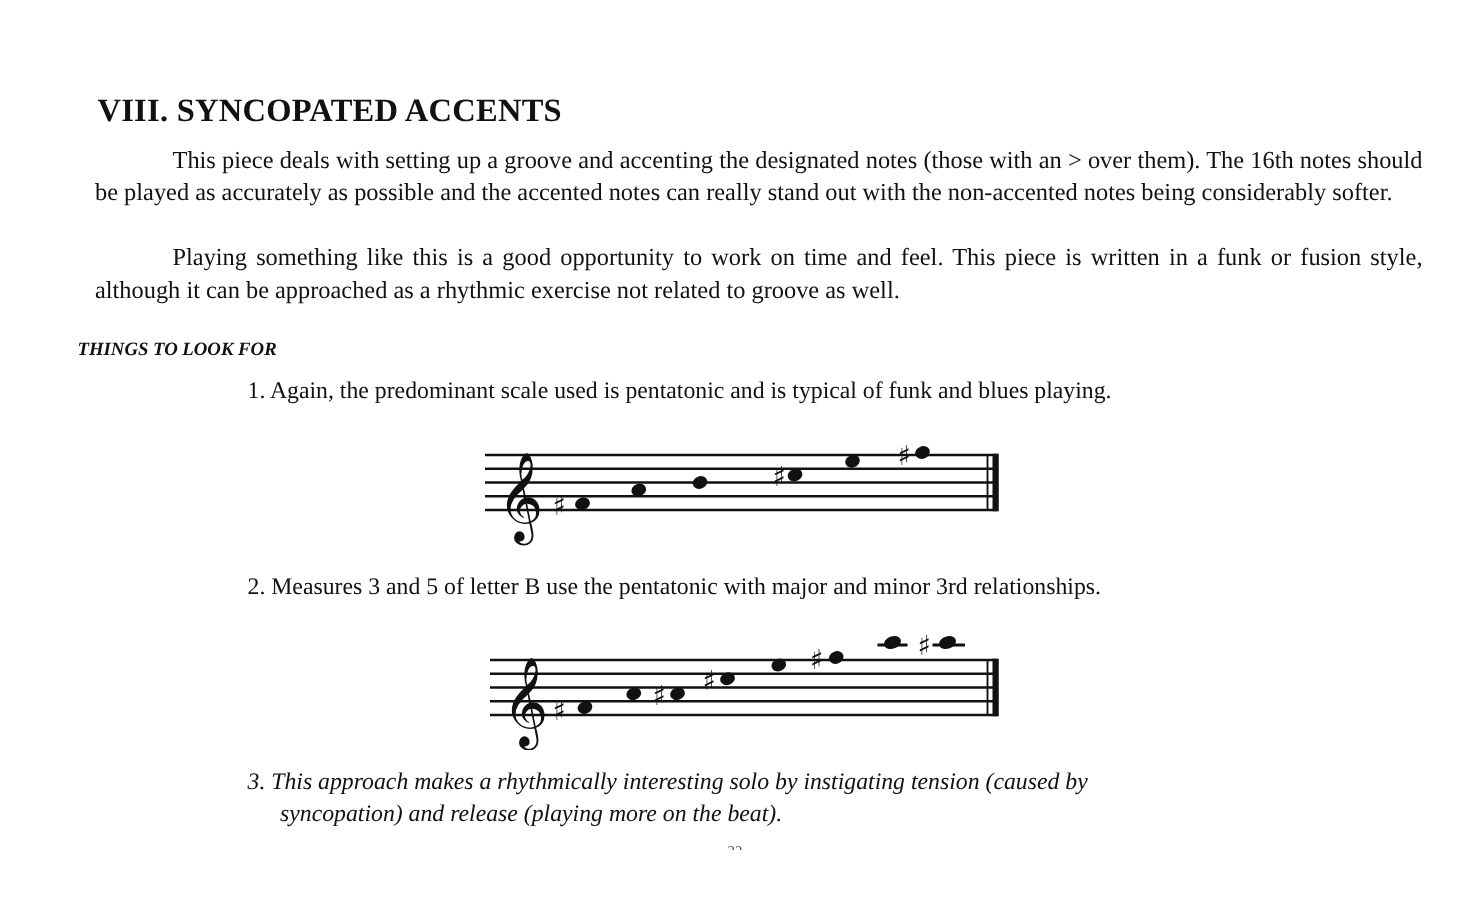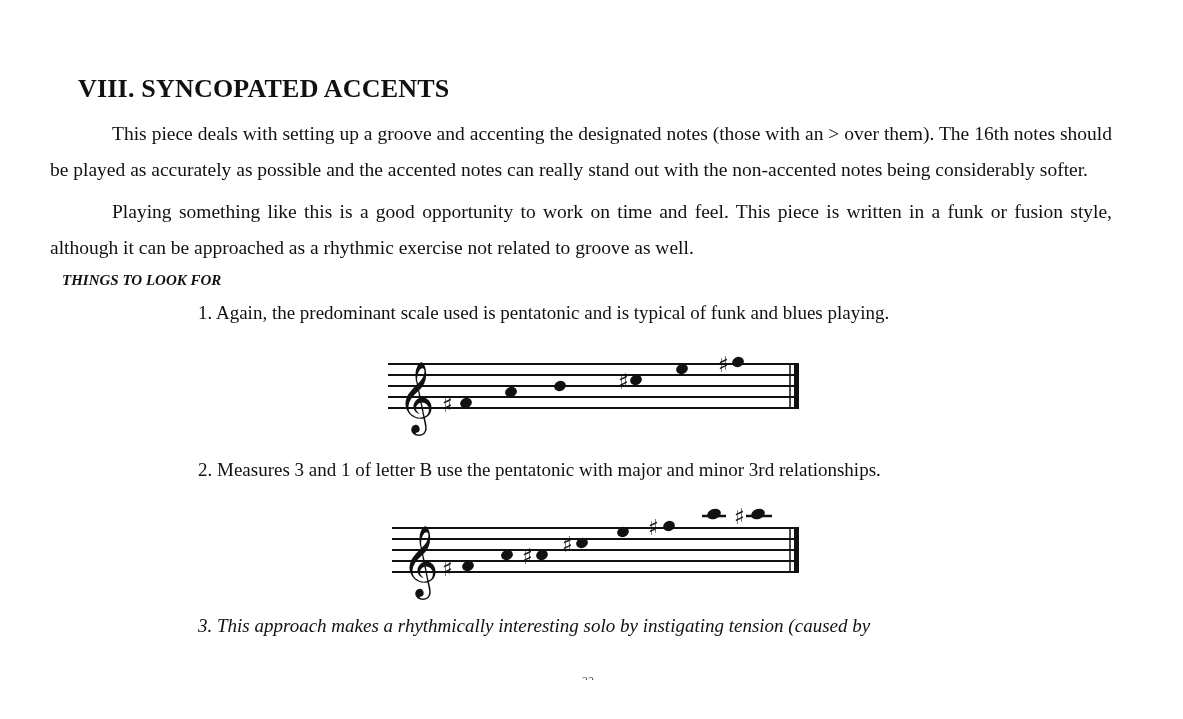--- a/index.html
+++ b/index.html
@@ -7,22 +7,22 @@
     width: 1183px; height: 719px; position: relative; overflow: hidden;
     font-family: "Liberation Serif", "DejaVu Serif", serif;
     color: #111111;
   }
   .title {
     position: absolute; left: 62px; top: 58px;
     font-size: 26px; font-weight: bold; letter-spacing: 0.2px;
     margin: 16px;
   }
   .para {
-    position: absolute; left: 50px; width: 1062px;
-    font-size: 19.5px; line-height: 36px; margin: 0;
+    position: absolute; left: 76px; width: 1062px;
+    font-size: 19.5px; line-height: 26px; margin: 0;
     text-align: justify;
   }
   .para .indent { display: inline-block; width: 62px; }
   .p1 { top: 116px; }
   .p2 { top: 194px; }
   .section-heading {
     position: absolute; left: 62px; top: 272px;
     font-size: 15px; font-weight: bold; font-style: italic; margin: 0;
   }
   .item {
@@ -85,21 +85,21 @@
       <text x="338" y="32" font-family="DejaVu Sans, sans-serif" font-size="22" fill="#111">♯</text>
     </g>
   <ellipse cx="358" cy="22" rx="6" ry="5" fill="#111" transform="rotate(-20 358 22)"></ellipse>
 
   <g>
     <line x1="410" y1="24" x2="410" y2="68" stroke="#111" stroke-width="1.5"></line>
     <rect x="414" y="23" width="5" height="46" fill="#111"></rect>
   </g>
 </svg>
 
-<p class="item item2"><span>2.</span> <span>Measures 3 and 1 of letter B use the pentatonic with major and minor 3rd relationships.</span></p>
+<p class="item item2"><span>2.</span> <span>Measures 3 and 5 of letter B use the pentatonic with major and minor 3rd relationships.</span></p>
 
 <svg class="staff staff2" viewBox="0 0 430 110" width="430" height="110">
   <g stroke="#111" stroke-width="2" fill="none">
     <line x1="12" y1="38" x2="418" y2="38"></line>
     <line x1="12" y1="49" x2="418" y2="49"></line>
     <line x1="12" y1="60" x2="418" y2="60"></line>
     <line x1="12" y1="71" x2="418" y2="71"></line>
     <line x1="12" y1="82" x2="418" y2="82"></line>
   </g>
   <g>
@@ -138,15 +138,15 @@
     </g>
   <line x1="366" y1="26" x2="392" y2="26" stroke="#111" stroke-width="2.5"></line>
   <ellipse cx="378" cy="24" rx="7" ry="5" fill="#111" transform="rotate(-20 378 24)"></ellipse>
 
   <g>
     <line x1="410" y1="38" x2="410" y2="82" stroke="#111" stroke-width="1.5"></line>
     <rect x="414" y="37" width="5" height="46" fill="#111"></rect>
   </g>
 </svg>
 
-<p class="item item3"><span>3.</span> <span>This approach makes a rhythmically interesting solo by instigating tension (caused by</span></p>
+<p class="item item3"><span>3.</span> <span>This approach makes a rhythmically interesting solo by instigating tension (caused by</span><span class="cont">syncopation) and release (playing more on the beat).</span></p>
 
 <div class="page-number">22</div>
 
 </body></html>

